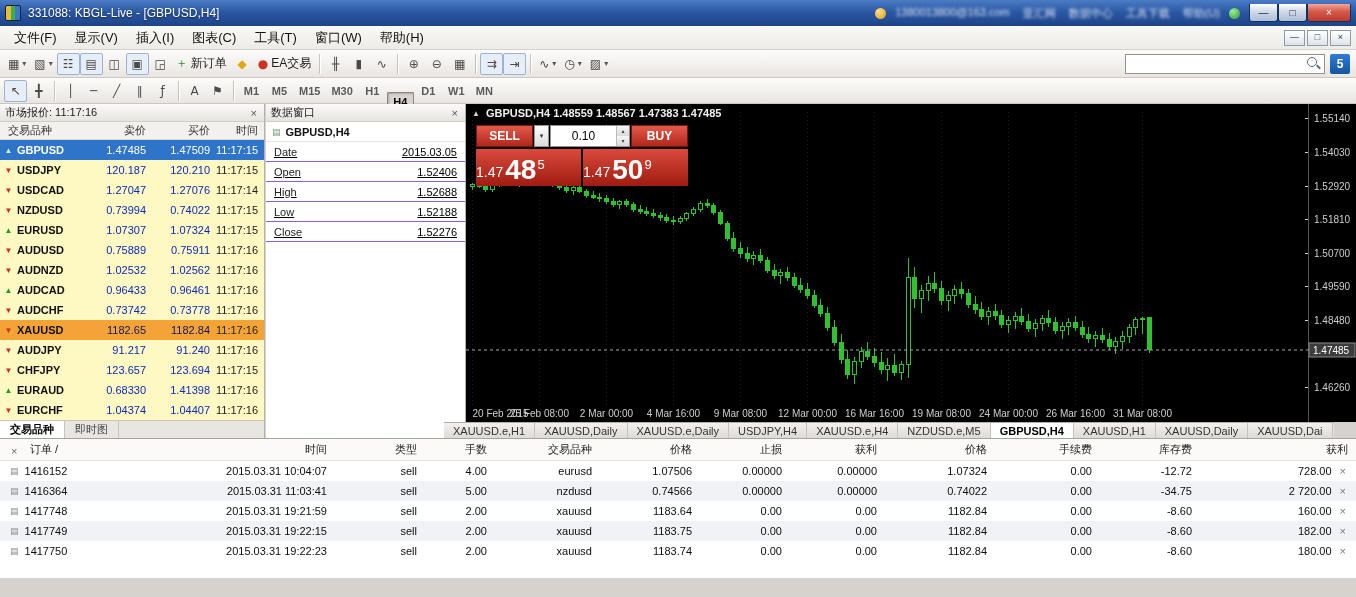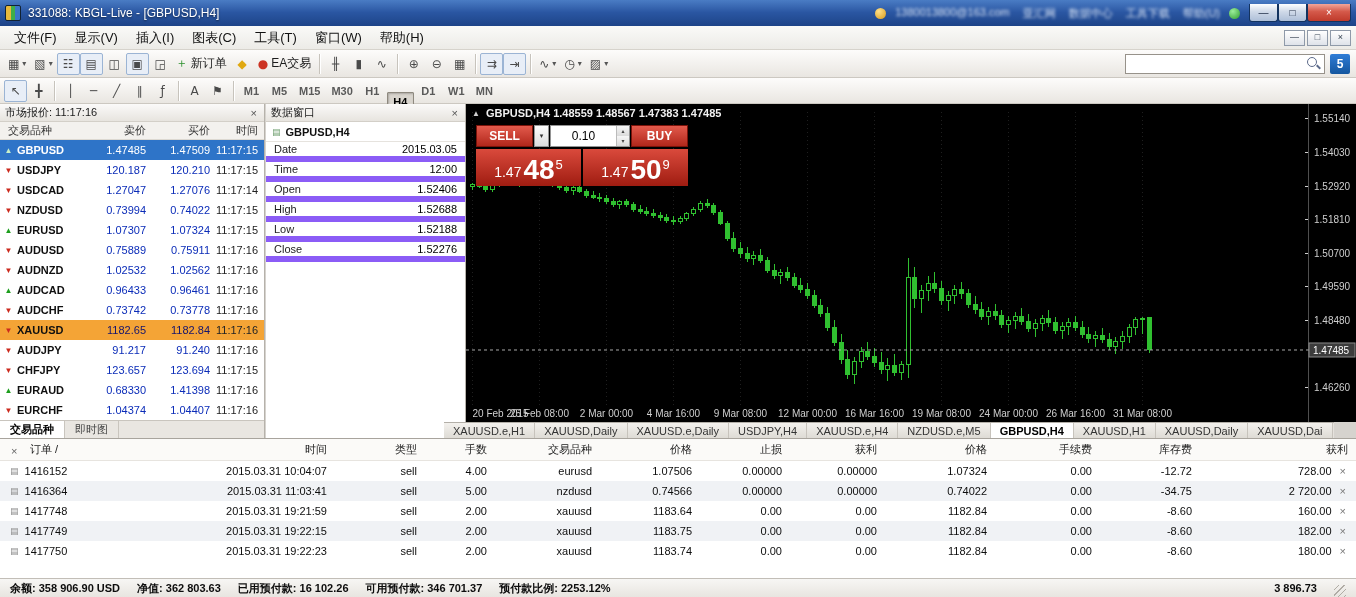--- a/index.html
+++ b/index.html
@@ -44,21 +44,21 @@
 .search-icon{width:15px;height:15px;position:relative;margin-right:3px;flex:0 0 15px;}
 .search-icon::before{content:"";position:absolute;left:1px;top:1px;width:8px;height:8px;border:1.5px solid #5c6a8a;border-radius:50%;}
 .search-icon::after{content:"";position:absolute;left:9.5px;top:9.5px;width:5px;height:2px;background:#5c6a8a;transform:rotate(45deg);}
 .mql5-badge{width:20px;height:20px;border-radius:2px;background:linear-gradient(#2f7cd6,#14569f);color:#fff;font-weight:bold;font-size:12px;line-height:20px;text-align:center;}
 
 
 .panel-head{height:18px;display:flex;align-items:center;padding:0 5px;background:linear-gradient(#fbfaf9,#e7e4df);border-bottom:1px solid #d3cfc8;font-size:11px;color:#1c1c1c;}
 .panel-head .px{margin-left:auto;color:#555;font-size:11px;padding:0 2px;}
 
 
-.mw{position:absolute;left:0;top:104px;width:265px;height:334px;background:#ffffff;border-right:1px solid #b6b2ab;display:flex;flex-direction:column;}
+.mw{position:absolute;left:0;top:104px;width:265px;height:334px;background:#fef9c3;border-right:1px solid #b6b2ab;display:flex;flex-direction:column;}
 .mw-colhead{display:grid;grid-template-columns:88px 64px 64px 48px;height:18px;align-items:center;background:#f3f1ee;border-bottom:1px solid #dcd8d1;font-size:11px;color:#333;flex:0 0 18px;}
 .mw-colhead span{text-align:right;padding-right:6px;}
 .mw-colhead span:first-child{text-align:left;padding-left:8px;}
 .mw-rows{flex:1 1 auto;overflow:hidden;}
 .mw-row{display:grid;grid-template-columns:17px 71px 64px 64px 48px;height:20px;align-items:center;font-size:11px;}
 .mw-ic{font-size:8px;text-align:center;}
 .mw-ic.up{color:#1d9e1d;}
 .mw-ic.down{color:#cc2a1e;}
 .mw-sym{font-weight:bold;color:#101010;}
 .mw-bid,.mw-ask{text-align:right;padding-right:6px;color:#0b2cb8;}
@@ -69,39 +69,39 @@
 .mw-row.gold{background:#f4a436;}
 .mw-row.gold .mw-bid,.mw-row.gold .mw-ask{color:#14146e;}
 .mw-tabs{flex:0 0 18px;display:flex;background:#e9e6e1;border-top:1px solid #c9c5be;font-size:11px;}
 .mw-tab{padding:0 10px;display:flex;align-items:center;color:#444;border-right:1px solid #c9c5be;}
 .mw-tab.active{background:#fff;color:#000;font-weight:bold;}
 
 
 .dw{position:absolute;left:266px;top:104px;width:200px;height:334px;background:#fff;border-right:1px solid #b6b2ab;display:flex;flex-direction:column;}
 .dw-sym{display:flex;align-items:center;gap:5px;height:20px;padding:0 6px;border-bottom:1px solid #e6e3de;font-size:11px;font-weight:bold;color:#111;flex:0 0 20px;}
 .dw-sym-icon{color:#6f9f6f;font-size:9px;}
-.dw-row{display:flex;align-items:center;height:20px;border-bottom:6px solid #8b5cf6;font-size:11px;}
+.dw-row{display:flex;align-items:center;height:20px;border-bottom:1px solid #8b5cf6;font-size:11px;text-decoration:underline;}
 .dw-label{padding-left:8px;color:#222;}
 .dw-value{margin-left:auto;padding-right:8px;color:#000;}
 
 
 .chart{position:absolute;left:466px;top:104px;width:890px;height:318px;background:#000;overflow:hidden;}
 .chart svg{position:absolute;left:0;top:0;}
 .chart-quote{position:absolute;left:6px;top:3px;display:flex;align-items:center;gap:6px;color:#f0f0f0;font-size:11px;font-weight:bold;z-index:2;}
 .cq-ic{font-size:8px;color:#cfcfcf;}
 .ocw{position:absolute;left:10px;top:21px;width:212px;z-index:3;}
 .ocw-r1{display:flex;height:22px;gap:1px;}
 .ocw-sell,.ocw-buy{width:57px;background:linear-gradient(#e25a4c,#b1271b);border:1px solid #7c130a;color:#fff;font-weight:bold;font-size:12px;font-family:inherit;}
 .ocw-drop{width:15px;background:linear-gradient(#fdfdfd,#dcdcdc);border:1px solid #949494;font-size:7px;color:#333;}
 .ocw-lot{flex:1;display:flex;background:#fff;border:1px solid #949494;}
 .ocw-lot input{width:100%;min-width:0;border:0;outline:0;text-align:center;font-size:12px;font-family:inherit;}
 .ocw-spin{display:flex;flex-direction:column;width:13px;border-left:1px solid #bbb;flex:0 0 13px;}
 .ocw-spin button{flex:1;border:0;padding:0;font-size:6px;line-height:6px;background:linear-gradient(#f6f6f6,#dadada);color:#444;}
 .ocw-r2{display:flex;gap:2px;margin-top:2px;height:37px;}
-.ocw-price{flex:1;background:linear-gradient(#da4a3c,#9f1c11);display:flex;align-items:flex-end;justify-content:center;color:#fff;padding-bottom:2px;}
+.ocw-price{flex:1;background:linear-gradient(#da4a3c,#9f1c11);display:flex;align-items:flex-end;color:#fff;padding-bottom:2px;}
 .p-h{font-size:14px;line-height:24px;margin-right:2px;}
 .p-m{font-size:28px;font-weight:bold;line-height:28px;}
 .p-s{font-size:13px;position:relative;top:-12px;margin-left:1px;}
 
 
 .chart-tabs{position:absolute;left:444px;top:422px;width:890px;height:16px;background:#e5e2dd;border-top:1px solid #b3afa8;display:flex;overflow:hidden;font-size:11px;}
 .ctab{padding:0 9px;display:flex;align-items:center;color:#333;border-right:1px solid #c7c3bc;background:linear-gradient(#f3f1ed,#dedbd5);white-space:nowrap;}
 .ctab.active{background:#fff;color:#000;font-weight:bold;}
 
 
@@ -421,24 +421,20 @@
       <span class="px">×</span>
     </div>
     <div class="dw-sym">
       <span class="dw-sym-icon">▤</span>
       <span>GBPUSD,H4</span>
     </div>
     <div>
         <div class="dw-row">
           <span class="dw-label">Date</span>
           <span class="dw-value">2015.03.05</span>
-        </div>
-        <div class="dw-row">
-          <span class="dw-label">Time</span>
-          <span class="dw-value">12:00</span>
         </div>
         <div class="dw-row">
           <span class="dw-label">Open</span>
           <span class="dw-value">1.52406</span>
         </div>
         <div class="dw-row">
           <span class="dw-label">High</span>
           <span class="dw-value">1.52688</span>
         </div>
         <div class="dw-row">
@@ -860,26 +856,14 @@
           <span class="num">0.00</span>
           <span class="num">-8.60</span>
           <span class="tr-profit">
             <span>180.00</span>
             <span class="close-pos">×</span>
           </span>
         </div>
       </div>
   </div>
 
-  <div class="statusbar">
-    <span style="display:flex;gap:17px;">
-        <span>余额: 358 906.90 USD</span>
-        <span>净值: 362 803.63</span>
-        <span>已用预付款: 16 102.26</span>
-        <span>可用预付款: 346 701.37</span>
-        <span>预付款比例: 2253.12%</span>
-      </span>
-    <span class="status-spacer"></span>
-    <span class="status-profit">3 896.73</span>
-    <span class="grip"></span>
-  </div>
 
 </div>
 
 </body></html>

